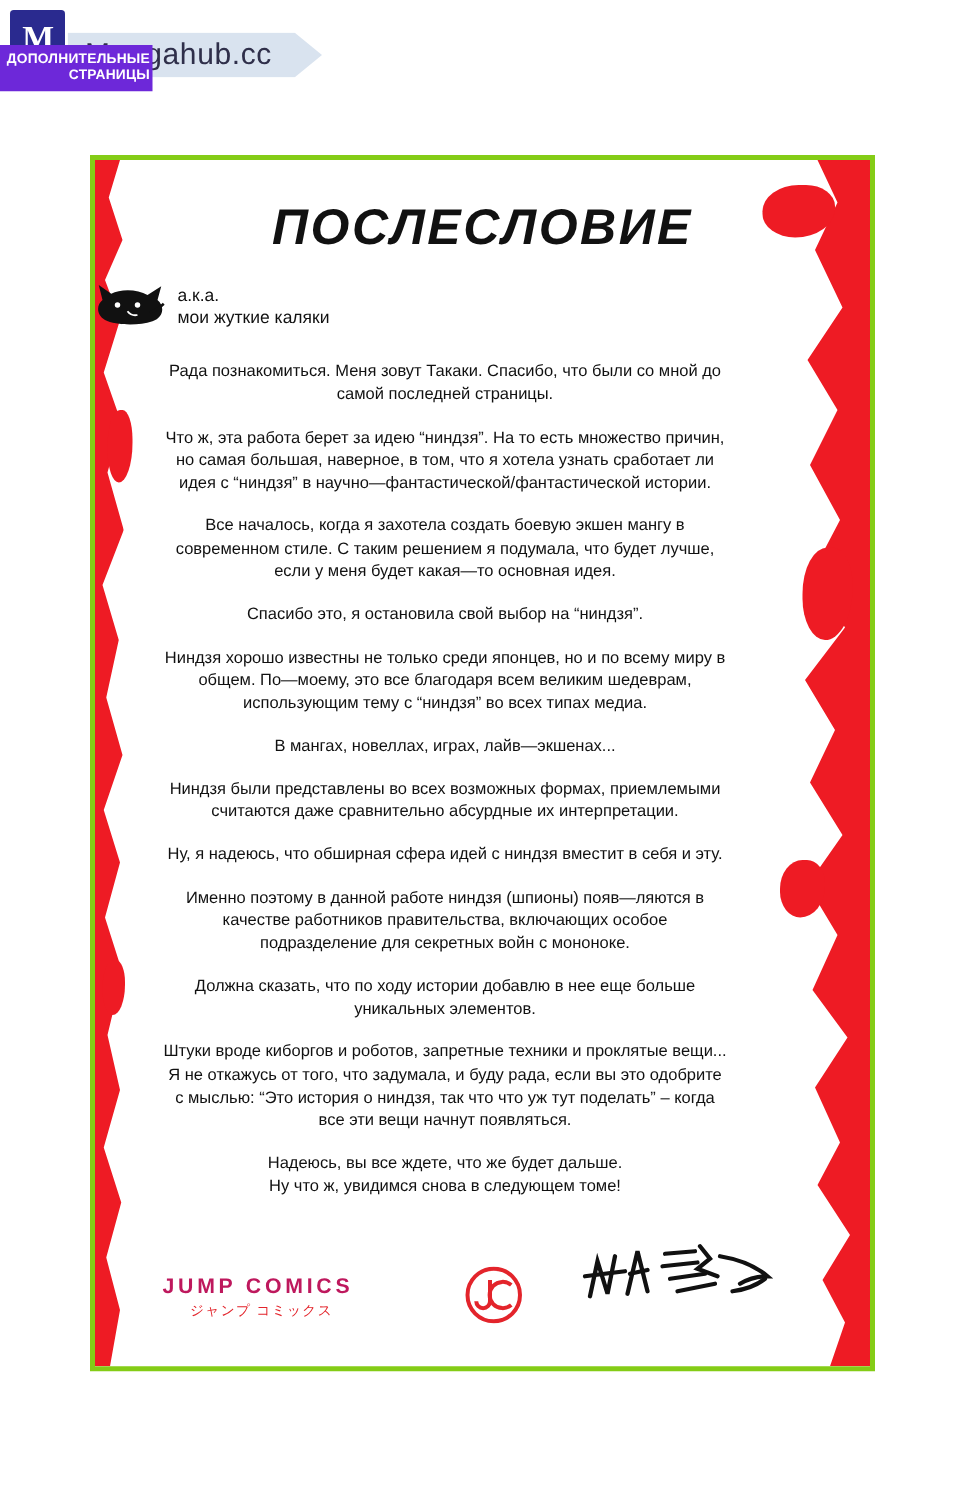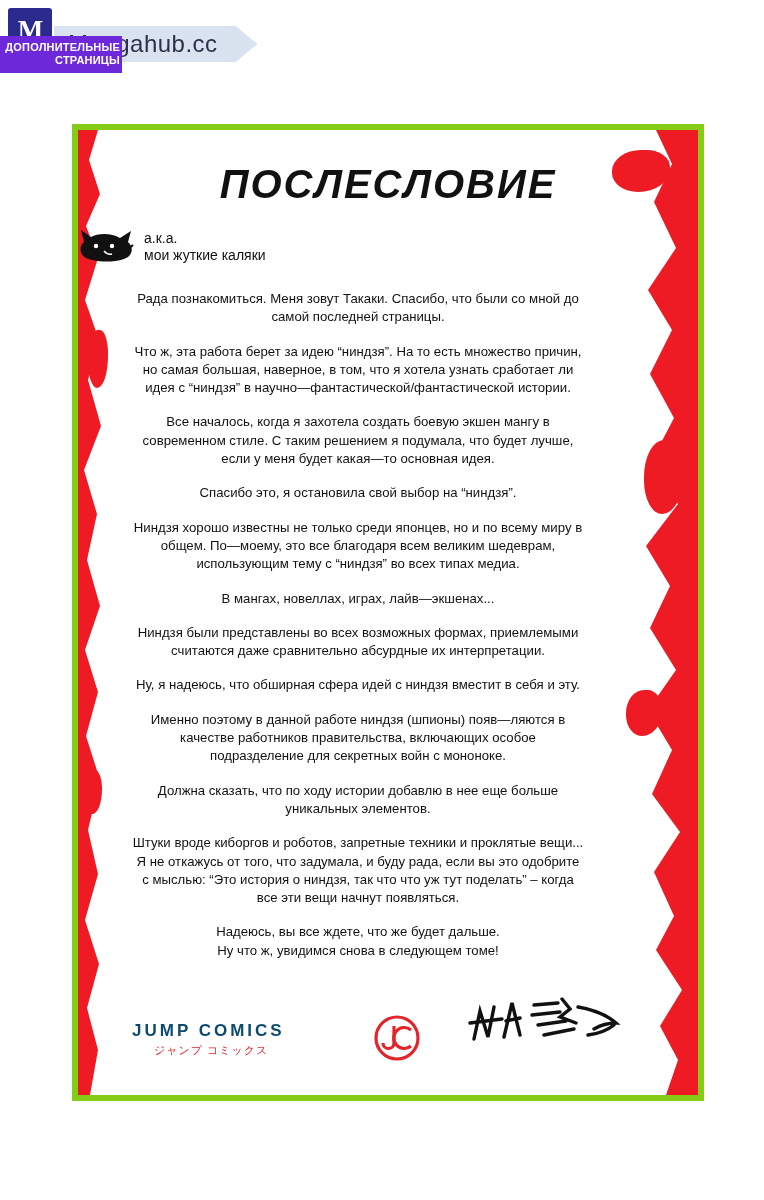--- a/index.html
+++ b/index.html
@@ -73,21 +73,21 @@
   }
 
   
   .page {
     position: absolute;
     left: 72px;
     top: 124px;
     width: 620px;
     height: 965px;
     background: #ffffff;
-    border: 6px solid #84cc16;
+    border: 4px solid #84cc16;
     overflow: hidden;
   }
 
   
   .splat {
     position: absolute;
     background: #ee1b24;
     pointer-events: none;
   }
   .splat.left {
@@ -186,21 +186,21 @@
     height: 60px;
   }
   .jump {
     position: absolute;
     left: 0;
     top: 8px;
     font-family: "Liberation Sans", sans-serif;
     font-weight: bold;
     font-size: 17px;
     letter-spacing: 3px;
-    color: #0c4a6e;
+    color: #be185d;
   }
   .jump-jp {
     position: absolute;
     left: 22px;
     top: 30px;
     font-family: "Liberation Sans", sans-serif;
     font-size: 11px;
     letter-spacing: 1px;
     color: #e3242b;
   }

